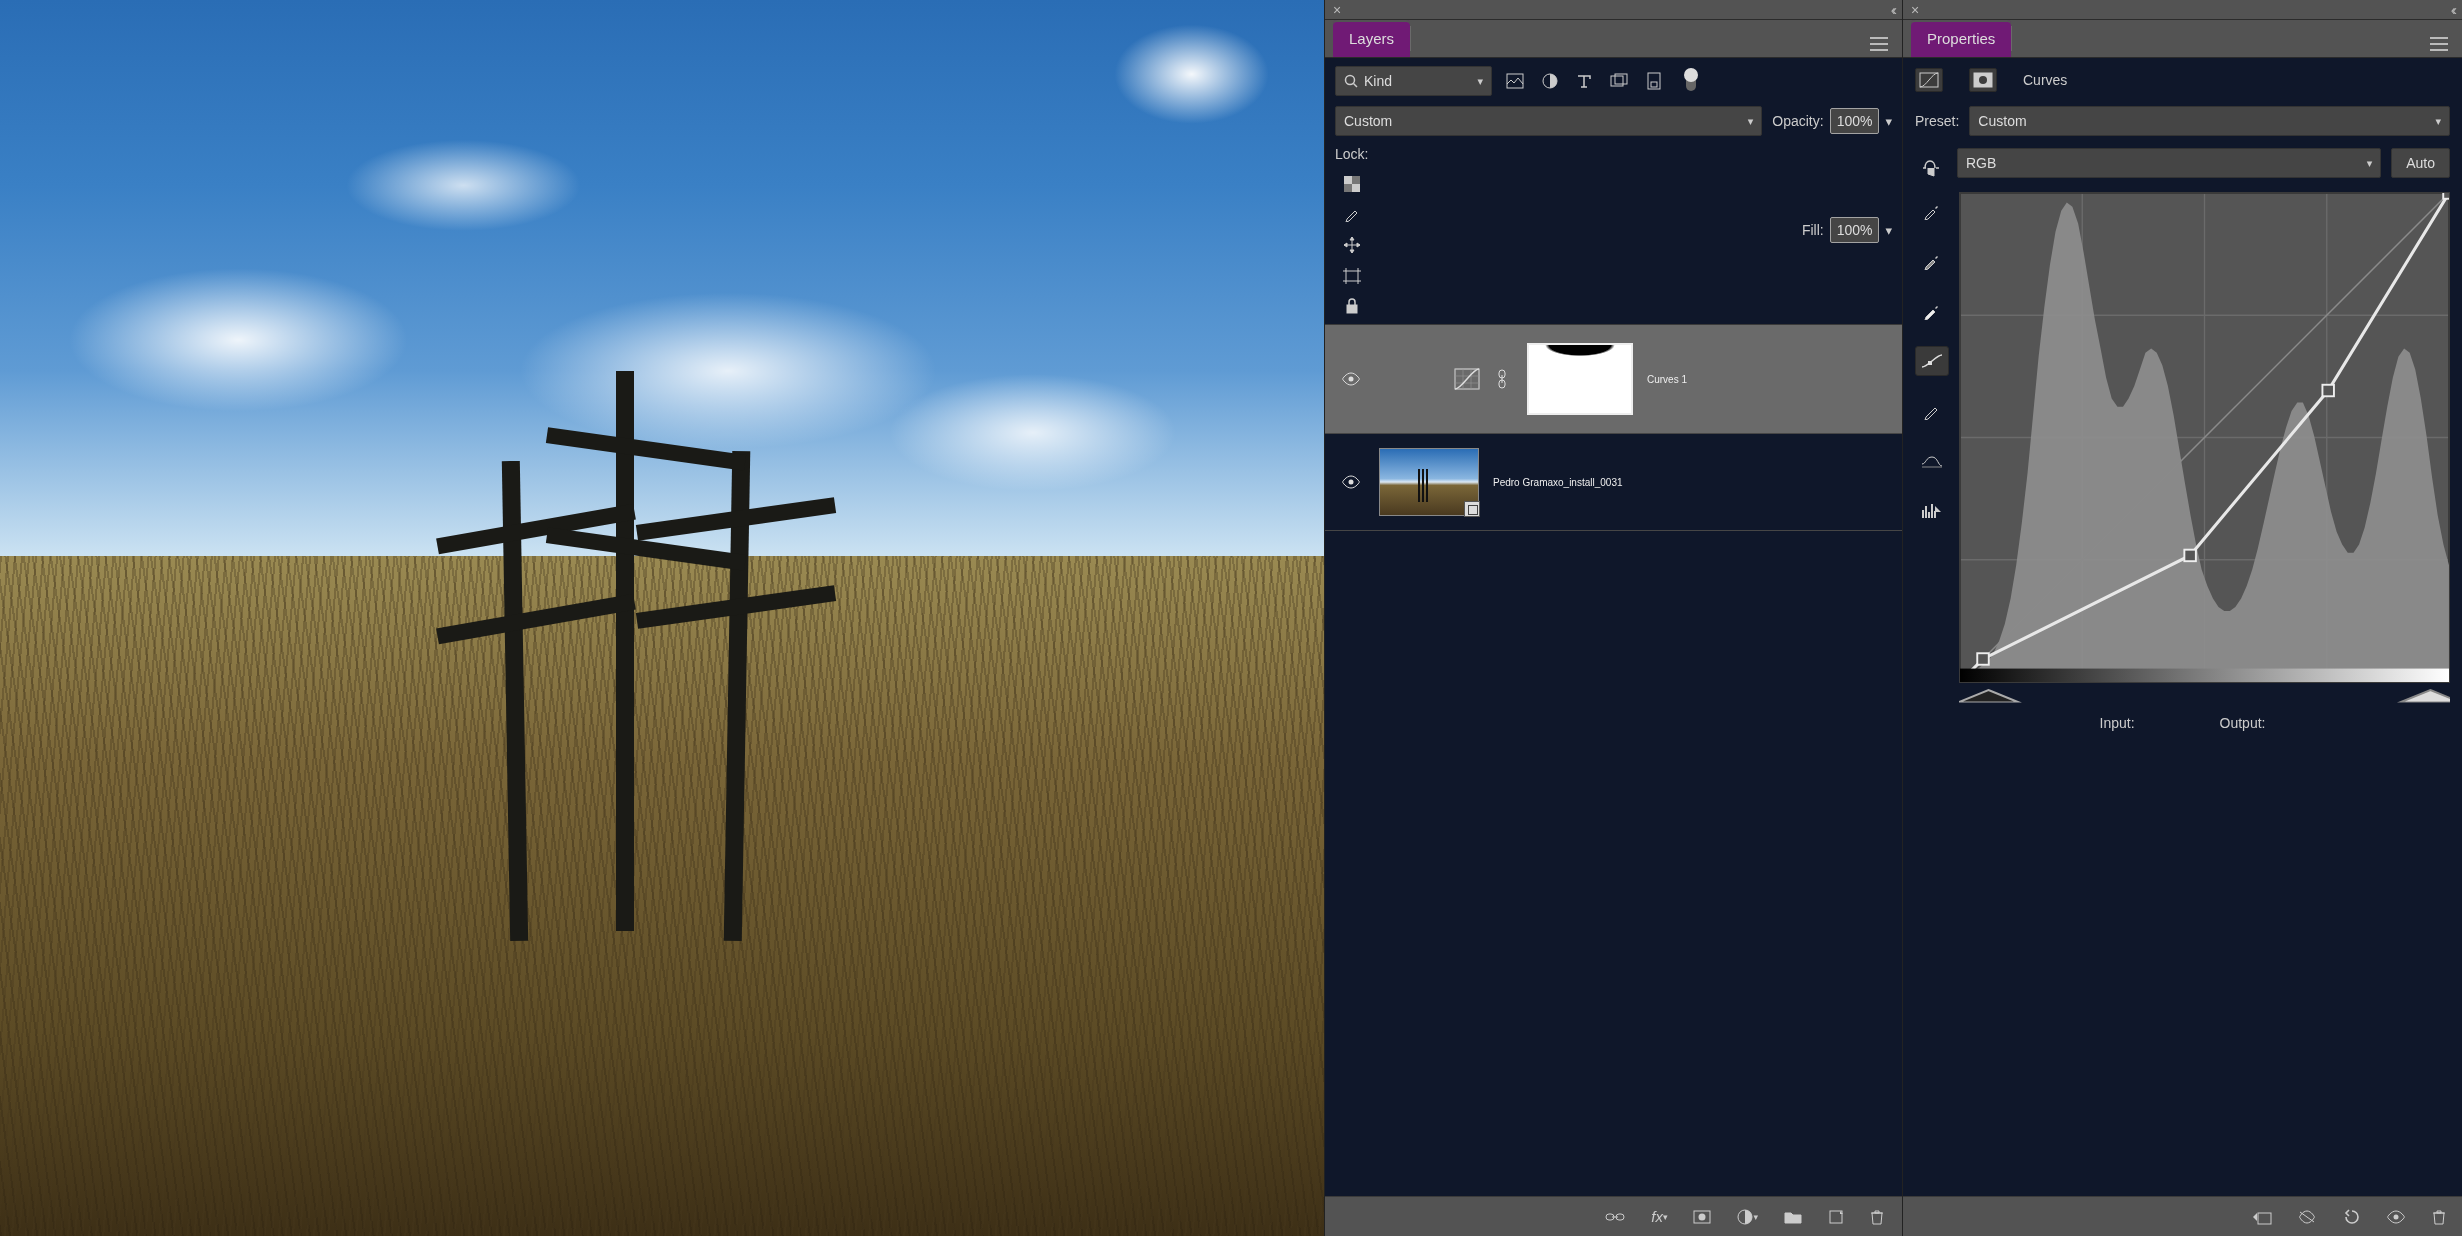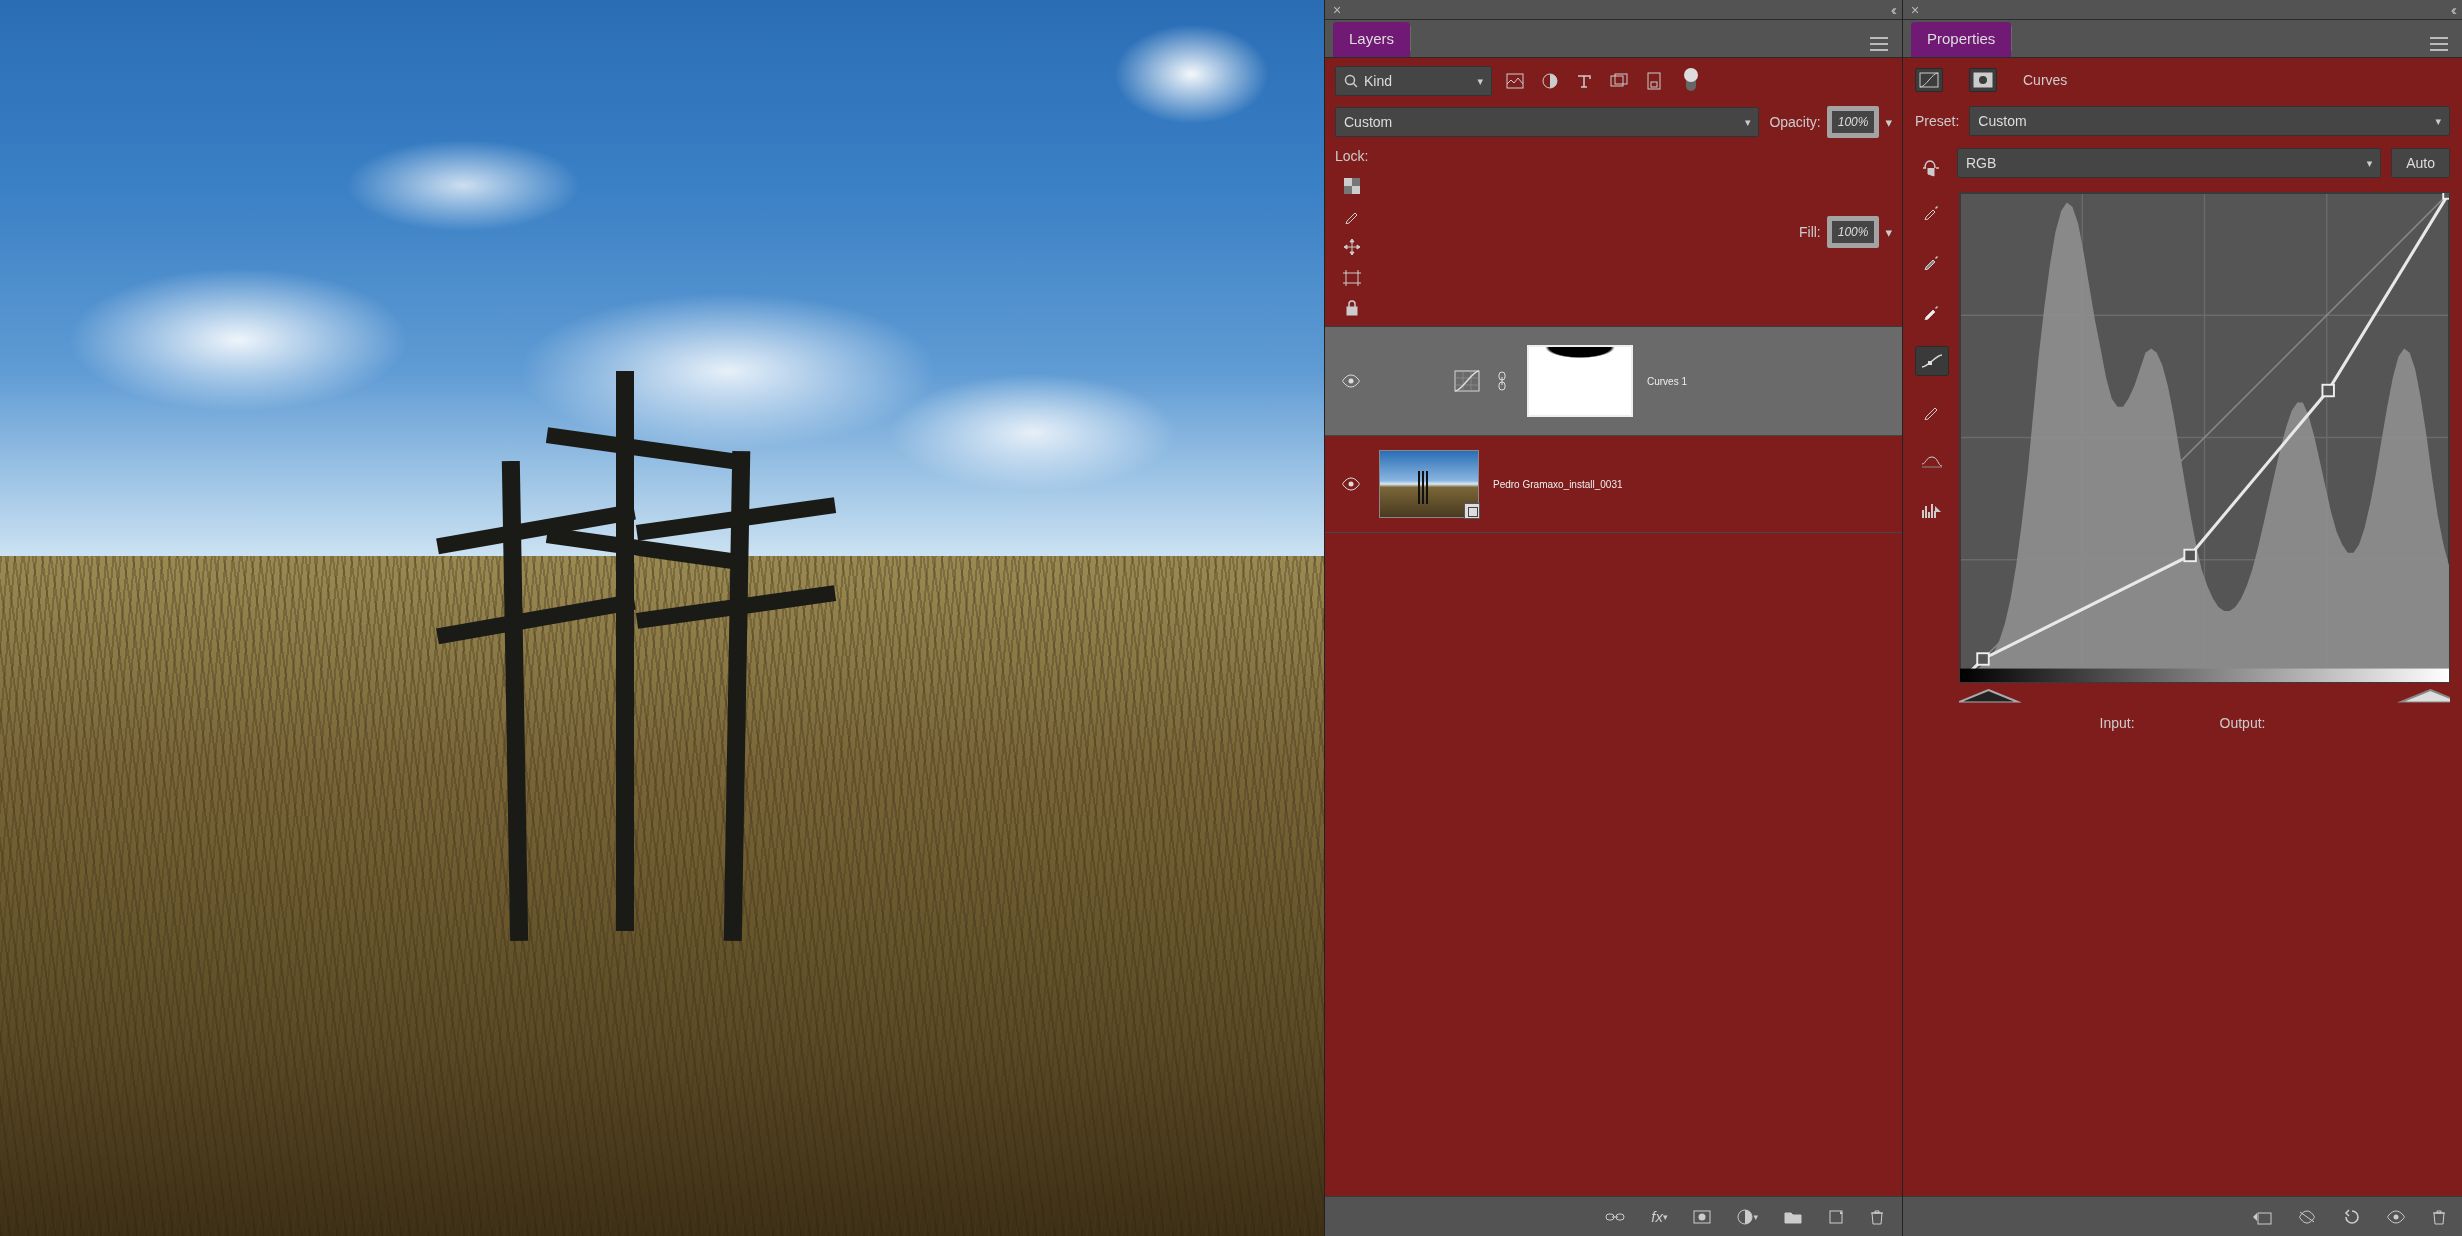--- a/index.html
+++ b/index.html
@@ -69,31 +69,31 @@
   .panel-tabbar { height:38px; background:#535353; display:flex; align-items:flex-end; padding:0 8px; justify-content:space-between; border-bottom:1px solid #2b2b2b;}
   .panel-tab {
     background:#701a75; color:#ddd; padding:10px 16px 10px 16px; font-size:15px;
     border-top-left-radius:4px; border-top-right-radius:4px;
     box-shadow: inset 0 2px 0 #535353;
     position:relative;
     font-weight:500;
   }
   .panel-tab::after{content:'';position:absolute;right:-1px;top:6px;bottom:6px;width:1px;background:#6a6a6a;}
   .panel-menu-icon { color:#bbb; padding:6px; }
-  .panel-body { background:#7f1d1d; flex:1; display:flex; flex-direction:column; }
+  .panel-body { background:#0f172a; flex:1; display:flex; flex-direction:column; }
 
   .select {
     display:flex; align-items:center; justify-content:space-between;
     background:#454545; border:1px solid #333; color:#ddd;
     height:30px; padding:0 8px; border-radius:2px; cursor:pointer;
     font-size:14px;
   }
   .select .chev { color:#ccc; font-size:11px;}
   .field-label { color:#ccc; font-size:14px; }
-  .value-box { background:#454545; border:5px solid #a3a3a3; color:#ddd; padding:4px 6px; border-radius:2px; font-size:12px;font-style:italic;}
+  .value-box { background:#454545; border:1px solid #a3a3a3; color:#ddd; padding:4px 6px; border-radius:2px; font-size:14px;}
 
   .icon { color:#ccc; display:inline-flex; align-items:center; justify-content:center; }
 
   
   .layers-panel { width: 578px; border-left:1px solid #222;}
   .layers-filter-row { display:flex; align-items:center; gap:14px; padding:8px 10px 6px 10px;}
   .layers-filter-row .select { flex:0 0 157px;}
   .filter-icons { display:flex; gap:18px; align-items:center;}
   .tiny-switch { width:10px; height:20px; background:#666; border-radius:5px; position:relative; margin-left:6px;}
   .tiny-switch::after { content:''; position:absolute; top:-3px; left:-2px; width:14px; height:14px; background:#ddd; border-radius:50%;}

